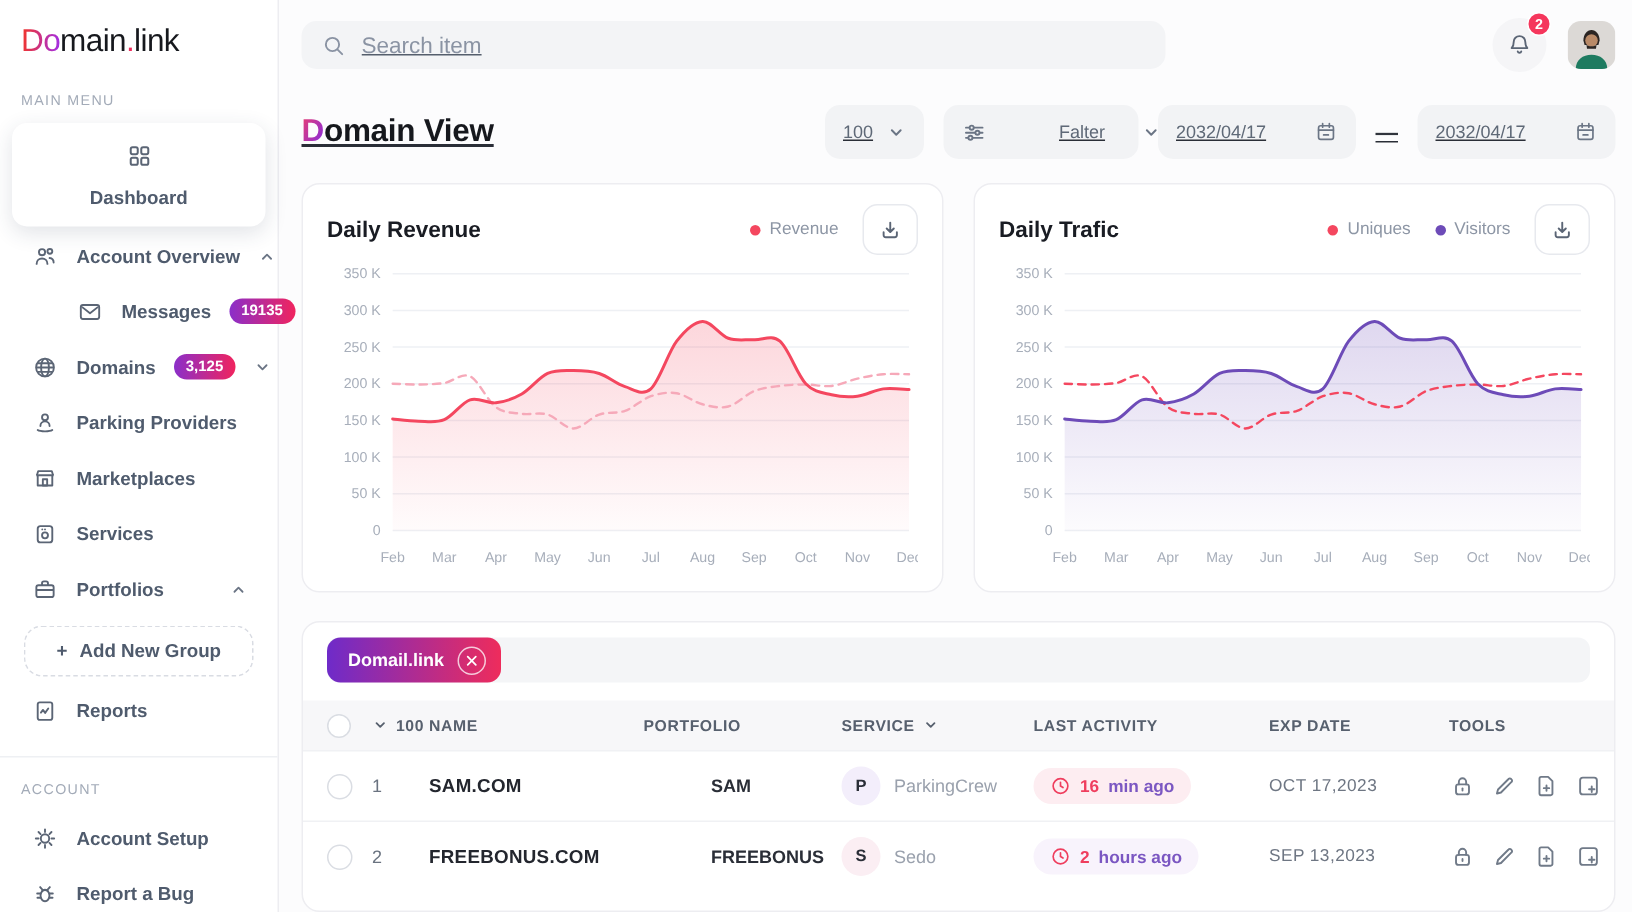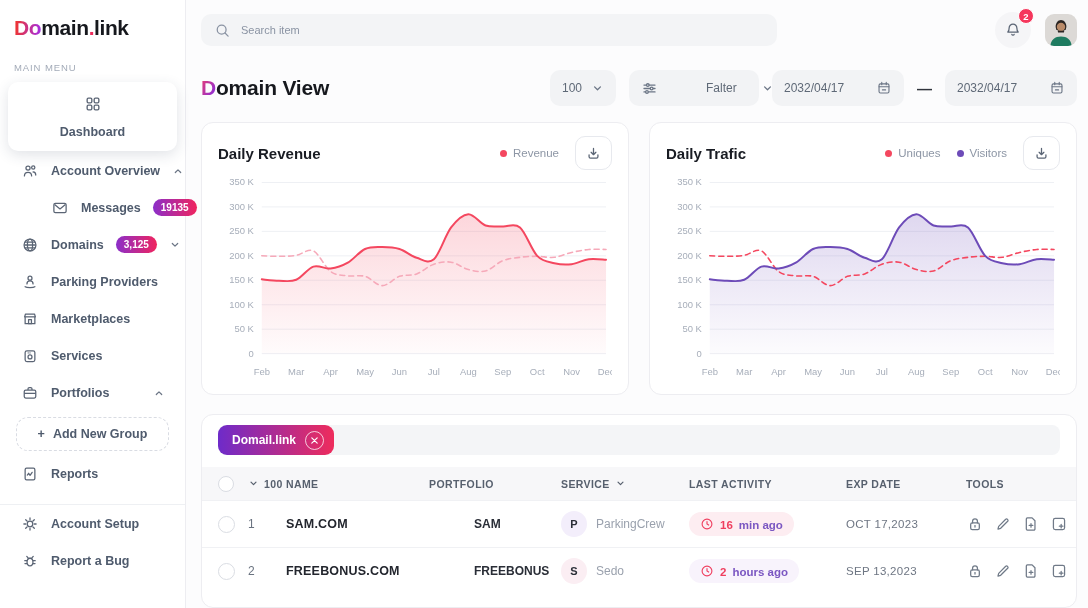--- a/index.html
+++ b/index.html
@@ -1,47 +1,47 @@
 <!DOCTYPE html>
 <html><head>
 <meta charset="utf-8">
 <style>
   * { margin:0; padding:0; box-sizing:border-box; }
   html,body { width:1088px; height:608px; overflow:hidden; }
   body { display:flex; font-family:"Liberation Sans", sans-serif; background:#fcfcfd; color:#2a2e37; }
 
   
   .sidebar { width:186px; flex-shrink:0; background:#fff; border-right:1px solid #ededf1; display:flex; flex-direction:column; }
-  .logo { font-size:21px; font-weight:700; letter-spacing:-0.4px; color:#16181d; padding:16px 14px 6px; cursor:pointer; }
+  .logo { font-size:21px; font-weight:400; letter-spacing:-0.4px; color:#16181d; padding:16px 14px 6px; cursor:pointer; }
   .logo-grad { background:linear-gradient(95deg,#f1352b 5%,#a42ee0 95%); -webkit-background-clip:text; background-clip:text; color:transparent; }
   .logo-dot { color:#ee2c5c; }
   .menu-label { font-size:9.5px; color:#a3abb8; letter-spacing:.9px; padding:16px 14px 8px; }
   .side-item { display:flex; align-items:center; gap:12px; padding:8px 12px; margin:1px 8px; font-size:12.5px; font-weight:600; color:#4f5b6d; border-radius:10px; cursor:pointer; }
   .side-item.active { background:#fff; box-shadow:0 4px 14px rgba(45,55,85,.14); padding:12px;flex-direction:column; }
   .side-item.sub { margin-left:38px; }
   .side-item .icon { width:19px; height:19px; display:grid; place-items:center; color:#5b6575; flex-shrink:0; }
   .icon svg { display:block; }
   .side-label { flex:1; white-space:nowrap; }
   .side-chevron { color:#6b7585; display:grid; place-items:center; }
   .badge { background:linear-gradient(90deg,#8b2fc9,#f0245e); color:#fff; font-size:10px; font-weight:700; padding:3px 8px; border-radius:10px; }
   .add-group-btn { border:1px dashed #d9dce3; background:#fff; border-radius:12px; margin:6px 16px 4px; padding:9px 6px; display:flex; justify-content:center; gap:8px; font-size:12.5px; font-weight:600; color:#4f5b6d; cursor:pointer; }
   .side-divider { border-top:1px solid #eef0f3; margin:12px 0 0; }
 
   
   .main { flex:1; display:flex; flex-direction:column; padding:0 11px 0 15px; min-width:0; }
   .topbar { display:flex; align-items:center; padding:12px 0 10px; gap:14px; }
   .searchbar { width:576px; height:32px; background:#f3f4f6; border-radius:10px; display:flex; align-items:center; gap:10px; padding:0 13px; color:#8a93a3; }
-  .searchbar input { border:none; background:transparent; outline:none; font-size:11px; color:#555e6c; width:100%; font-family:inherit; }
+  .searchbar input { border:none; background:transparent; outline:none; font-size:15px; color:#555e6c; width:100%; font-family:inherit;text-decoration:underline; }
   .searchbar input::placeholder { color:#8a93a3; }
   .top-spacer { flex:1; }
   .bell-btn { width:36px; height:36px; border-radius:50%; background:#f5f5f7; display:grid; place-items:center; position:relative; color:#5b6575; cursor:pointer; }
   .bell-badge { position:absolute; top:-4px; right:-3px; min-width:16px; height:16px; border-radius:8px; background:#f5365c; color:#fff; font-size:9.5px; font-weight:700; display:grid; place-items:center; padding:0 4px; border:1.5px solid #fff; }
   .avatar { width:32px; height:32px; border-radius:9px; overflow:hidden; cursor:pointer; flex-shrink:0; }
 
-  .title-row { display:flex; align-items:center; gap:13px; margin:12px 0 16px; }
+  .title-row { display:flex; align-items:center; gap:13px; margin:12px 0 16px;text-decoration:underline; }
   .page-title { font-size:21px; font-weight:800; color:#16181d; letter-spacing:-0.2px; margin-right:auto; }
   .title-grad { background:linear-gradient(120deg,#ee3f6d,#7d2ae8); -webkit-background-clip:text; background-clip:text; color:transparent; }
   .control { height:36px; background:#f2f3f5; border-radius:10px; display:flex; align-items:center; font-size:12px; color:#5f6977; cursor:pointer; }
   .select-100 { width:66px; padding:0 12px; justify-content:space-between; }
   .filter-btn { width:130px; padding:0 12px; gap:24px; }
   .filter-label { flex:1; }
   .v-div { width:1px; height:18px; background:#dcdfe5; }
   .date-input { width:132px; padding:0 12px; justify-content:space-between; gap:8px; }
   .date-sep { font-size:15px; font-weight:700; color:#30343c; }
   .ctl-chevron, .ctl-icon { color:#6b7585; display:grid; place-items:center; }
@@ -202,20 +202,21 @@
     <span class="icon">
         <svg width="18" height="18" viewBox="0 0 20 20" fill="none" stroke="currentColor" stroke-width="1.4" stroke-linecap="round" stroke-linejoin="round">
           <rect x="4.6" y="3.6" width="10.8" height="13" rx="1.6"></rect>
           <path d="M7 11.2l1.5-2 1.6 2.2 2.3-3.2"></path>
         </svg>
       </span>
     <span class="side-label">Reports</span>
   </div>
 
   <div class="side-divider"></div>
+  <div class="menu-label">ACCOUNT</div>
 
   <div class="side-item">
     <span class="icon">
         <svg width="18" height="18" viewBox="0 0 20 20" fill="none" stroke="currentColor" stroke-width="1.4" stroke-linecap="round">
           <circle cx="10" cy="10" r="3.1"></circle>
           <path d="M10 3.2v2M10 14.8v2M3.2 10h2M14.8 10h2M5.2 5.2l1.5 1.5M13.3 13.3l1.5 1.5M14.8 5.2l-1.5 1.5M6.7 13.3l-1.5 1.5"></path>
         </svg>
       </span>
     <span class="side-label">Account Setup</span>
   </div>

